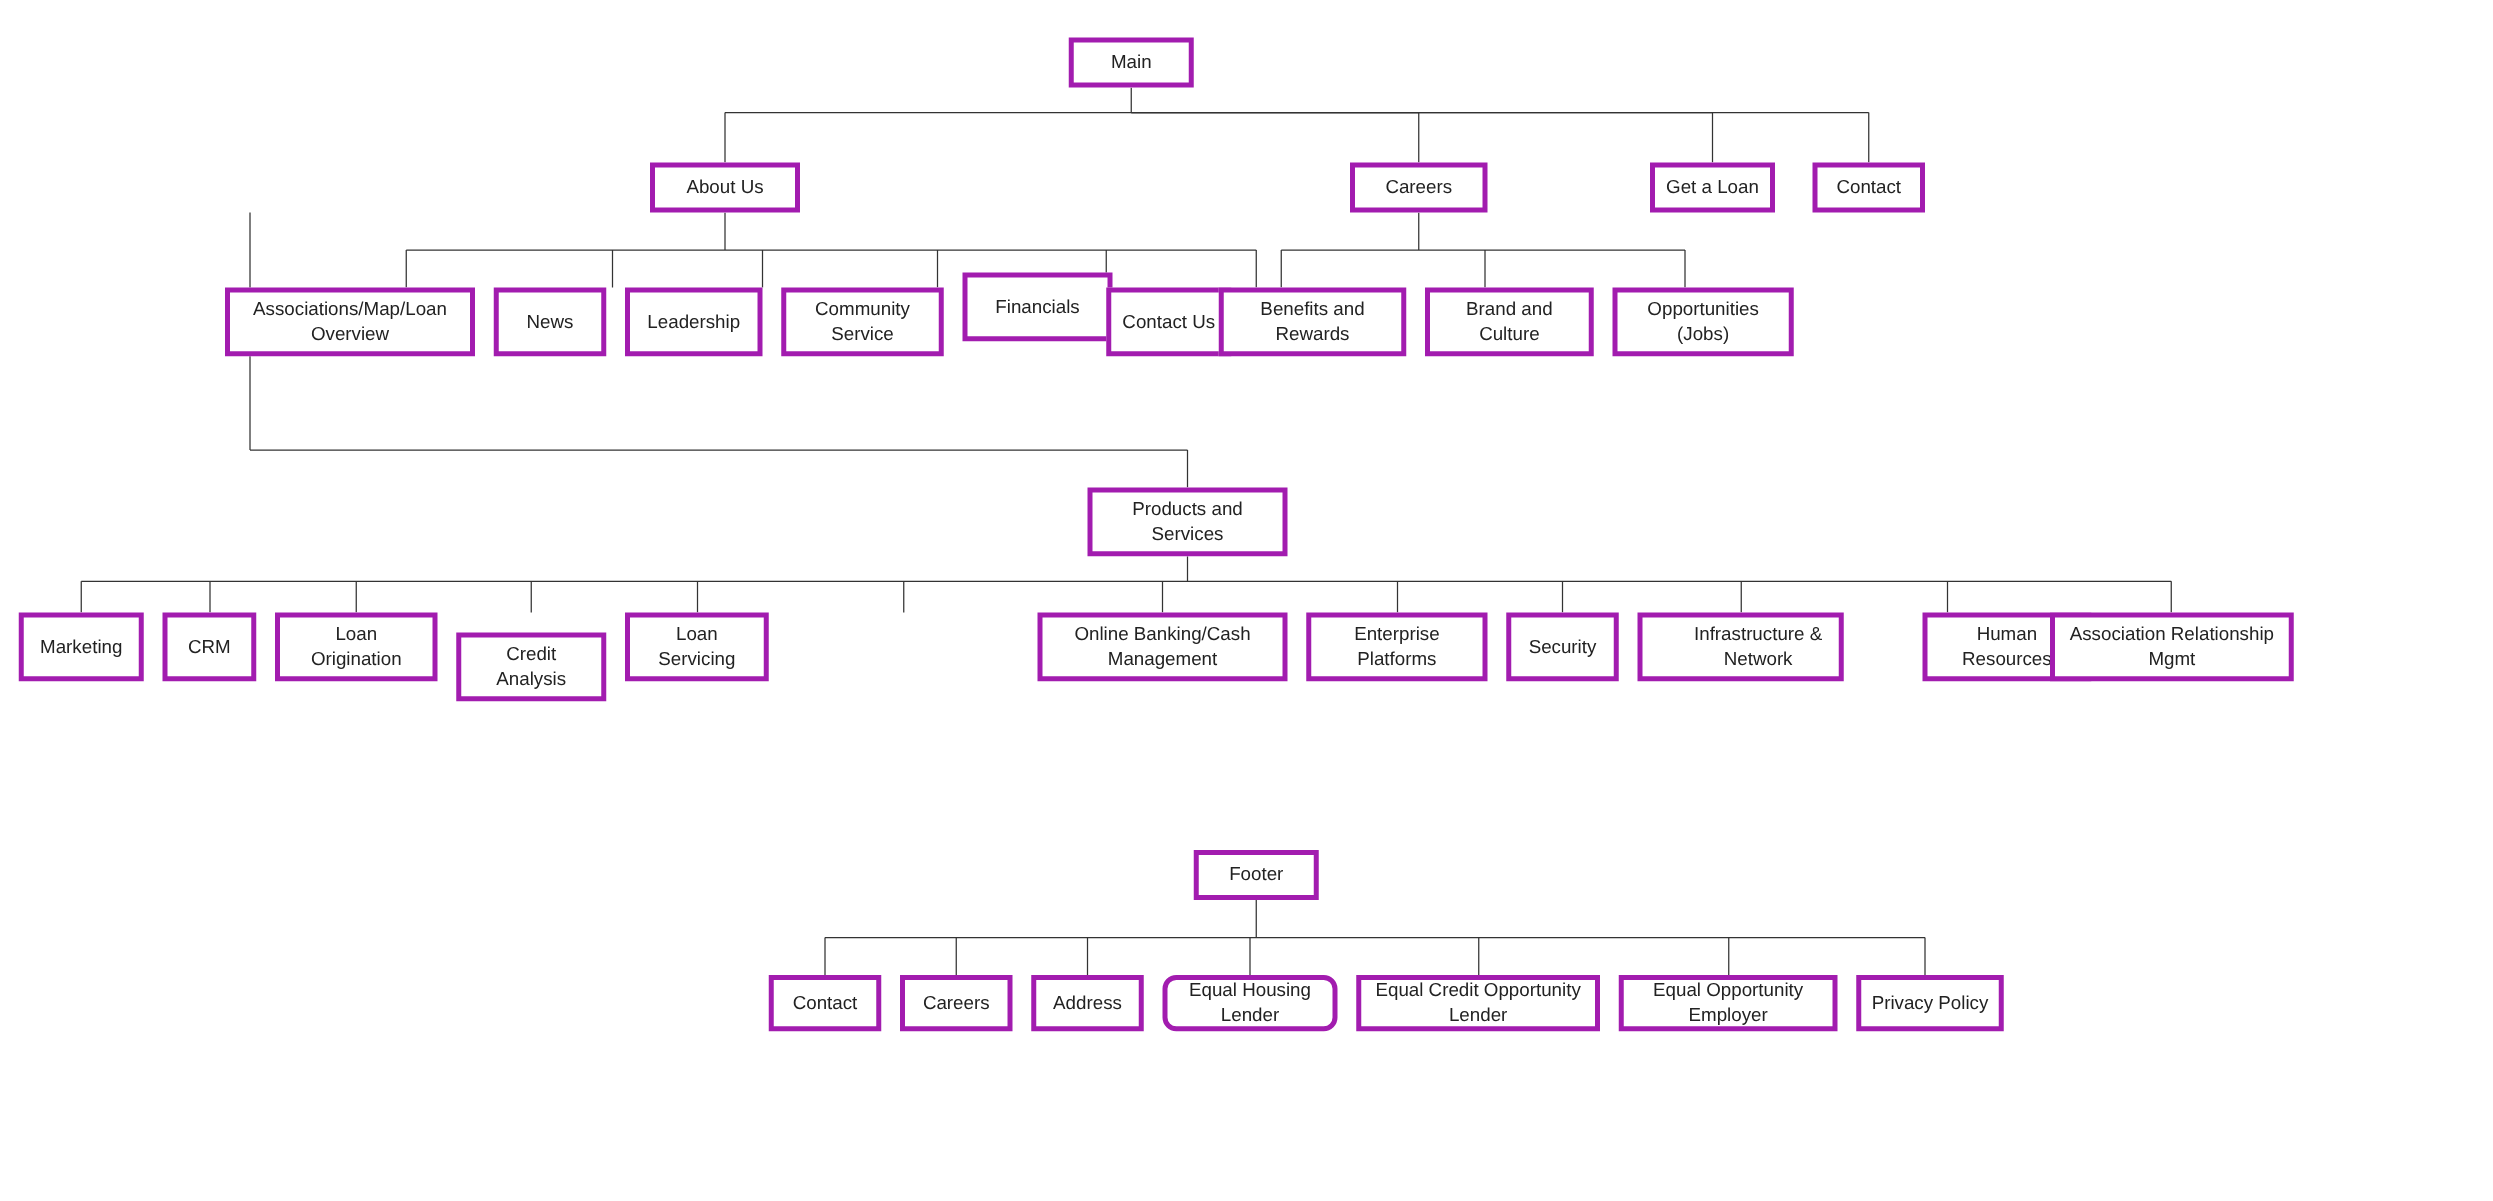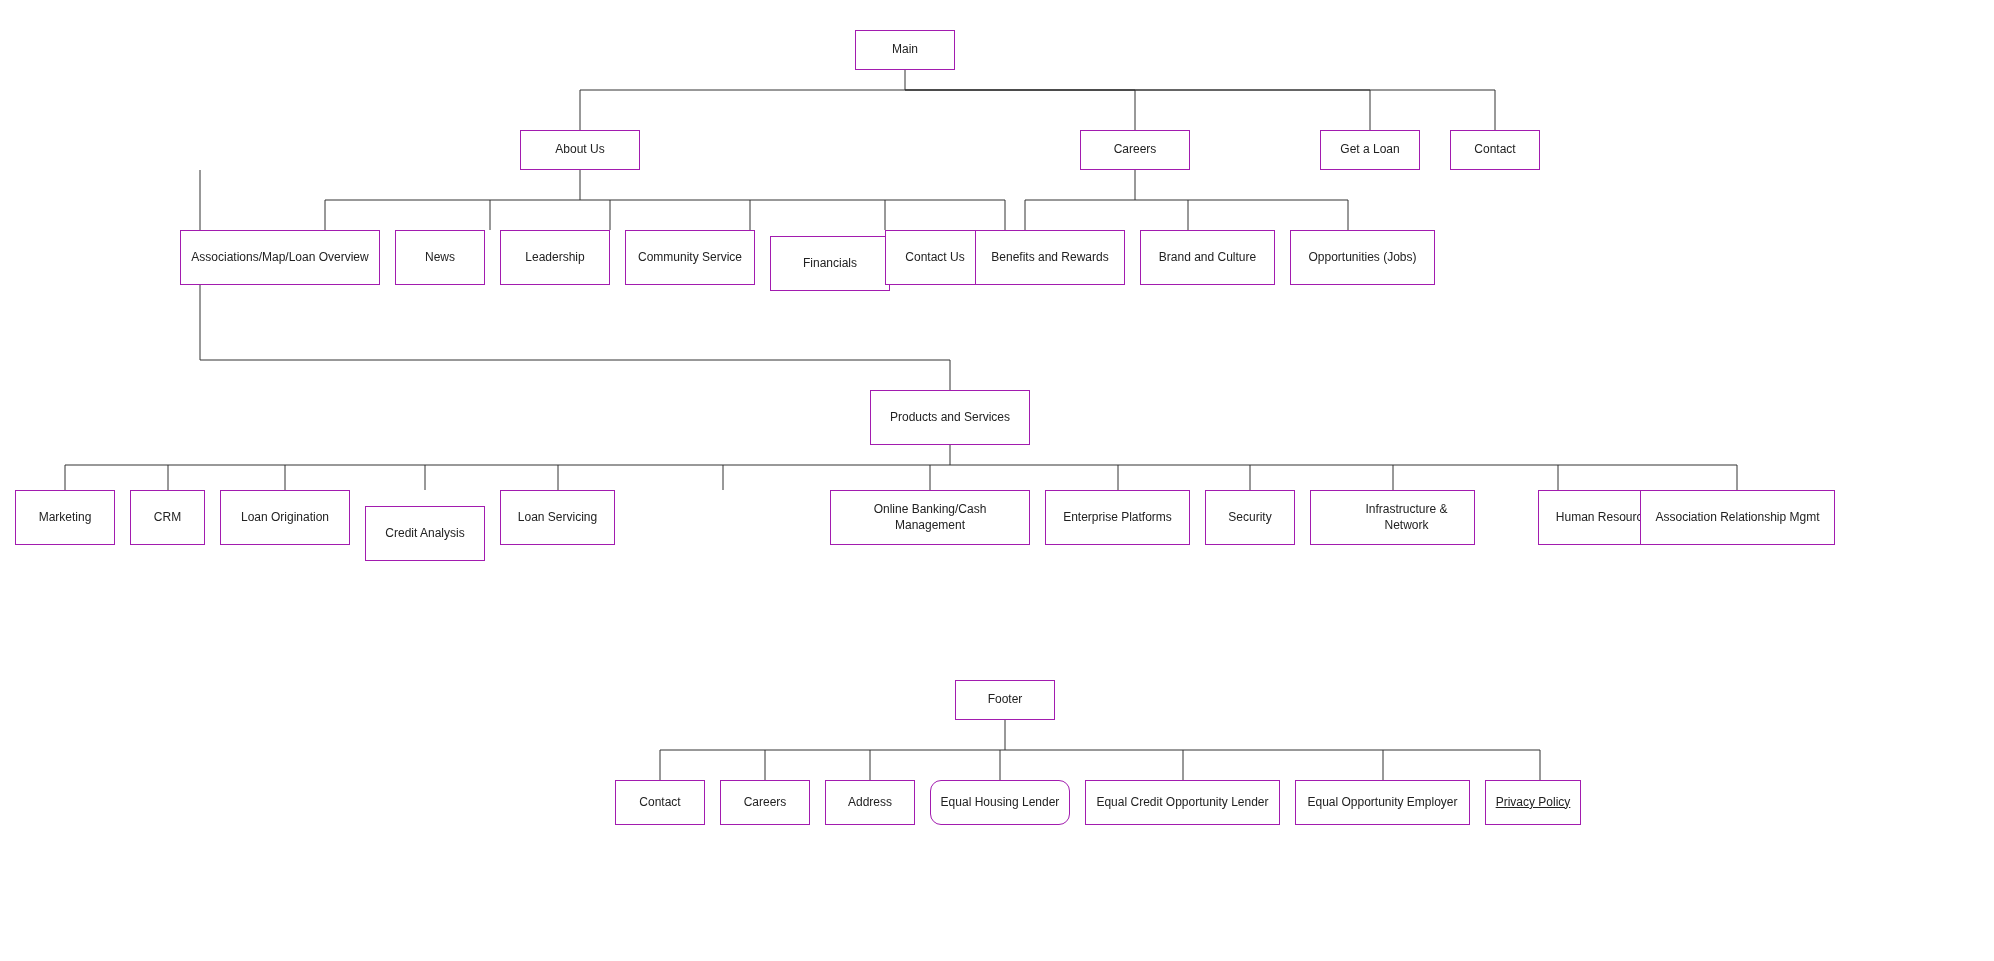--- a/index.html
+++ b/index.html
@@ -11,28 +11,28 @@
       overflow-x: auto;
     }
     .diagram {
       width: 1994px;
       min-height: 961px;
       position: relative;
       padding: 20px 0;
     }
     .node {
       position: absolute;
-      border: 1px solid #a21caf;
+      border: 4px solid #a21caf;
       background: #fff;
       display: flex;
       align-items: center;
       justify-content: center;
       text-align: center;
       padding: 6px 8px;
-      font-size: 12px;
+      font-size: 15px;
       line-height: 1.3;
     }
     svg.lines {
       position: absolute;
       top: 0; left: 0;
       width: 100%;
       height: 100%;
       pointer-events: none;
       overflow: visible;
     }
@@ -110,21 +110,21 @@
   <div class="node" style="left:855px;top:30px;width:100px;height:40px;">Main</div>
   <div class="node" style="left:520px;top:130px;width:120px;height:40px;">About Us</div>
   <div class="node" style="left:1080px;top:130px;width:110px;height:40px;">Careers</div>
   <div class="node" style="left:1320px;top:130px;width:100px;height:40px;">Get a Loan</div>
   <div class="node" style="left:1450px;top:130px;width:90px;height:40px;">Contact</div>
 
   <div class="node" style="left: 180px; top: 230px; width: 200px; height: 55px;">Associations/Map/Loan Overview</div>
   <div class="node" style="left: 395px; top: 230px; width: 90px; height: 55px;">News</div>
   <div class="node" style="left: 500px; top: 230px; width: 110px; height: 55px;">Leadership</div>
   <div class="node" style="left: 625px; top: 230px; width: 130px; height: 55px;">Community Service</div>
-  <div class="node" style="left: 770px; top: 236px; width: 120px; height: 55px;">Financials</div>
+  <div class="node" style="left: 770px; top: 218px; width: 120px; height: 55px;">Financials</div>
   <div class="node" style="left: 885px; top: 230px; width: 100px; height: 55px;">Contact Us</div>
 
   <div class="node" style="top: 230px; width: 150px; height: 55px; left: 975px;">Benefits and Rewards</div>
   <div class="node" style="left: 1140px; top: 230px; width: 135px; height: 55px;">Brand and Culture</div>
   <div class="node" style="left: 1290px; top: 230px; width: 145px; height: 55px;">Opportunities (Jobs)</div>
 
   <div class="node" style="left:870px;top:390px;width:160px;height:55px;">Products and Services</div>
 
   <div class="node" style="left:15px;top:490px;width:100px;height:55px;">Marketing</div>
   <div class="node" style="left:130px;top:490px;width:75px;height:55px;">CRM</div>
@@ -139,14 +139,14 @@
   <div class="node" style="left:1640px;top:490px;width:195px;height:55px;">Association Relationship Mgmt</div>
 
   <div class="node" style="left:955px;top:680px;width:100px;height:40px;">Footer</div>
 
   <div class="node" style="left:615px;top:780px;width:90px;height:45px;">Contact</div>
   <div class="node" style="left:720px;top:780px;width:90px;height:45px;">Careers</div>
   <div class="node" style="left:825px;top:780px;width:90px;height:45px;">Address</div>
   <div class="node" style="left:930px;top:780px;width:140px;height:45px;border-radius:11px;">Equal Housing Lender</div>
   <div class="node" style="left:1085px;top:780px;width:195px;height:45px;">Equal Credit Opportunity Lender</div>
   <div class="node" style="left:1295px;top:780px;width:175px;height:45px;">Equal Opportunity Employer</div>
-  <div class="node" style="left:1485px;top:780px;width:96px;height:45px;text-decoration:underline;">Privacy Policy</div>
+  <div class="node" style="left:1485px;top:780px;width:118px;height:45px;">Privacy Policy</div>
 </div>
 
 </body></html>

